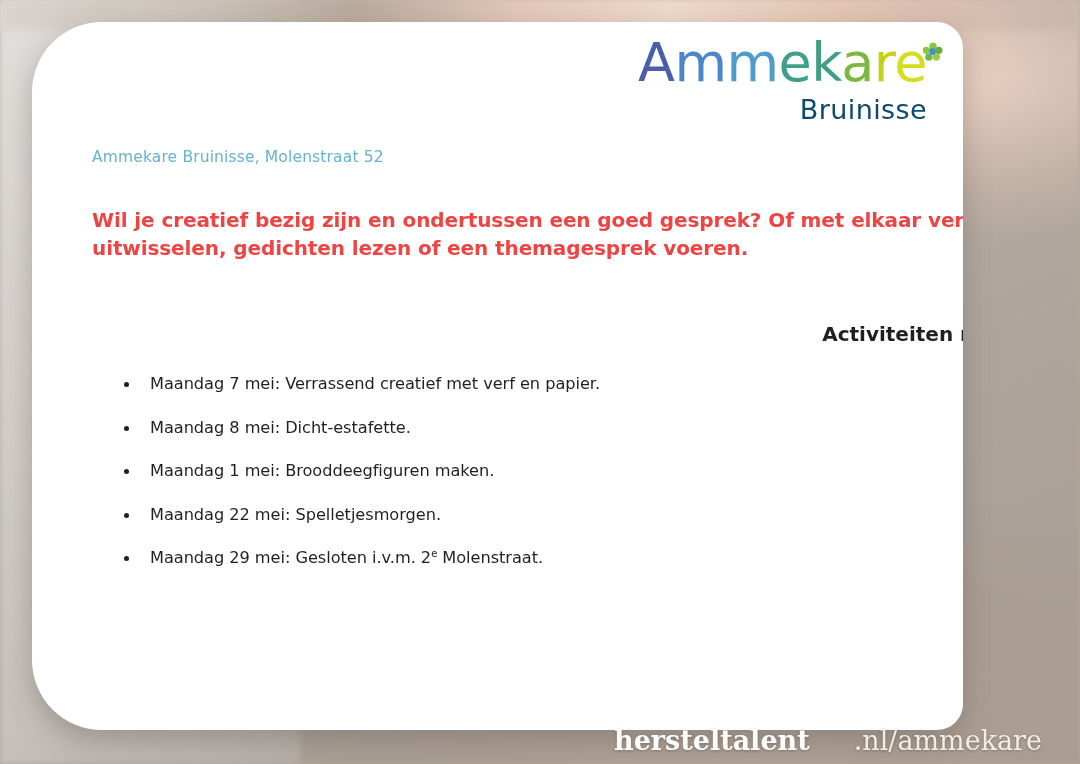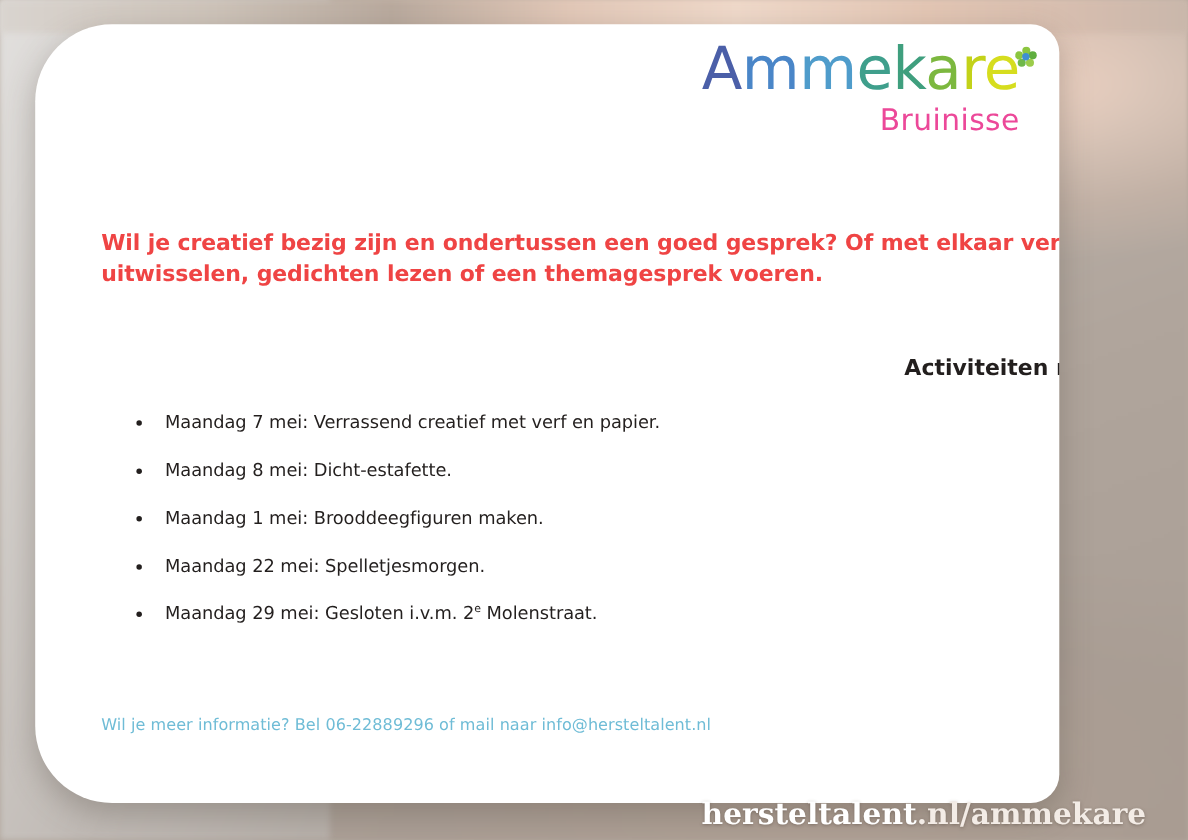--- a/index.html
+++ b/index.html
@@ -66,21 +66,21 @@
   }
   .logo-word span { display:inline; }
   .logo-flower {
     position:absolute;
     right:-16px; top:6px;
     width:20px; height:20px;
   }
   .logo-sub {
     font-family:"DejaVu Sans", sans-serif;
     font-size:27px;
-    color:#ec4899;
+    color:#0c4a6e;
     margin-top:6px;
     letter-spacing:0.4px;
   }
 
   
   .addr {
     position:absolute; left:60px; top:126px;
     font-size:15.5px;
     color:#65b3cf;
     letter-spacing:0.15px;
@@ -148,21 +148,21 @@
   .url {
     position:absolute;
     right:38px; bottom:8px;
     font-family:"DejaVu Serif", serif;
     font-size:27px;
     color:#ffffff;
     white-space:nowrap;
     text-shadow:0 1px 3px rgba(80,66,56,0.45);
   }
   .url .u-bold  { font-weight:bold; }
-  .url .u-light { font-weight:bold; color:#f3ece6; }
+  .url .u-light { font-weight:normal; color:#f3ece6;margin-left:44px; }
 </style>
 </head>
 <body>
 
 <div class="bg"></div>
 <div class="bg-left"></div>
 <div class="bg-topband"></div>
 
 <div class="card">
   <div class="card-inner">
@@ -175,37 +175,37 @@
           <circle cx="19" cy="10" r="4.4" fill="#5fae3f"></circle>
           <circle cx="16" cy="18" r="4.4" fill="#9ccc4a"></circle>
           <circle cx="7" cy="18" r="4.4" fill="#6fb84a"></circle>
           <circle cx="4" cy="10" r="4.4" fill="#8cc63f"></circle>
           <circle cx="11.5" cy="11.5" r="4" fill="#3f8fd1"></circle>
         </svg>
       </div>
       <div class="logo-sub">Bruinisse</div>
     </div>
 
+    <div class="addr">Ammekare Bruinisse, Molenstraat 52</div>
 
     <div class="lead">
       <span>Wil je creatief bezig zijn en ondertussen een goed gesprek? Of met elkaar verhalen uitwisselen,</span>
       <span>gedichten lezen of een themagesprek voeren.</span><br>
     </div>
 
     <div class="activities-title">Activiteiten mei 2023</div>
 
     <ul class="list">
       <li><span>Maandag 7 mei: Verrassend creatief met verf en papier.</span></li>
       <li><span>Maandag 8 mei: Dicht-estafette.</span></li>
       <li><span>Maandag 1 mei: Brooddeegfiguren maken.</span></li>
       <li><span>Maandag 22 mei: Spelletjesmorgen.</span></li>
       <li><span>Maandag 29 mei: Gesloten i.v.m. 2</span><sup>e</sup><span> Molenstraat.</span></li>
     </ul>
 
 
-    <div class="footer-contact">Wil je meer informatie? Bel 06-22889296 of mail naar info@hersteltalent.nl</div>
 
   </div>
 </div>
 
 <div class="url">
   <span class="u-bold">hersteltalent</span><span class="u-light">.nl/ammekare</span>
 </div>
 
 </body></html>

